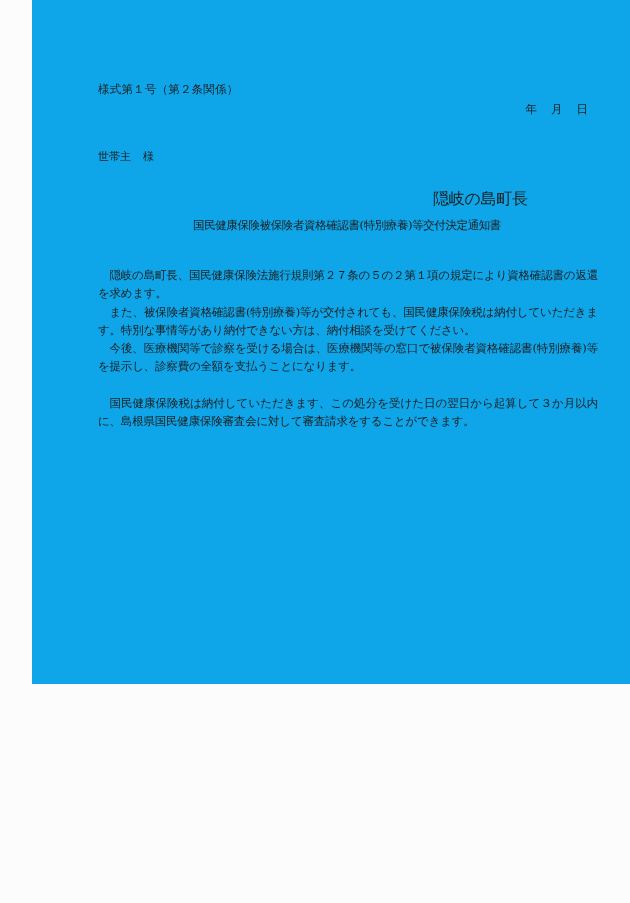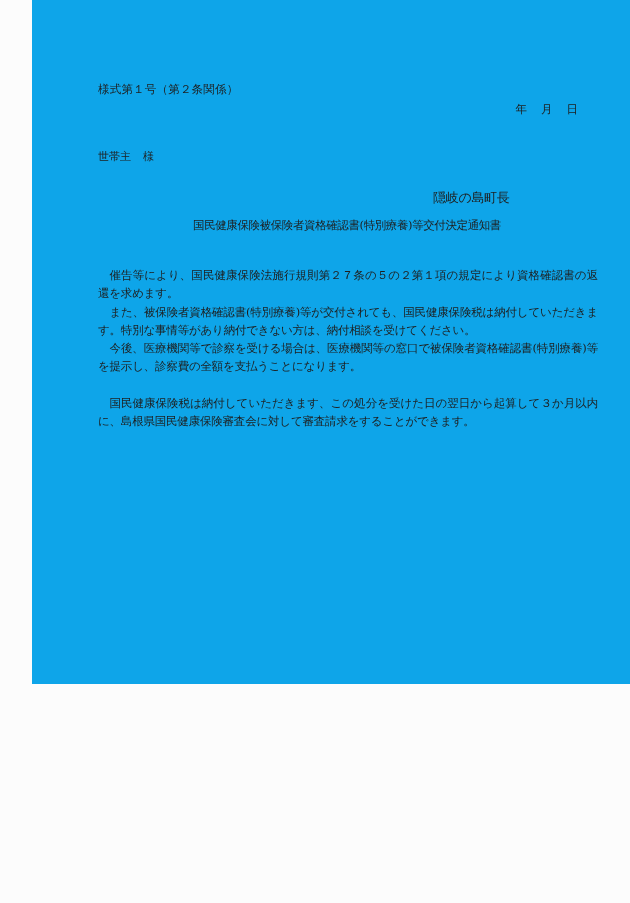--- a/index.html
+++ b/index.html
@@ -27,40 +27,40 @@
   .form-no {
     position: absolute;
     left: 66px;
     top: 82px;
     font-size: 11.5px;
     letter-spacing: 0.2px;
     white-space: nowrap;
   }
   .date-line {
     position: absolute;
-    right: 84px;
+    right: 74px;
     top: 102px;
     font-size: 11.5px;
     white-space: nowrap;
   }
   .date-line span { display: inline-block; }
   .date-line .gap { width: 14px; }
   .recipient {
     position: absolute;
     left: 66px;
     top: 149px;
     font-size: 11px;
     white-space: nowrap;
   }
   .recipient .gap { display: inline-block; width: 12px; }
   .issuer {
     position: absolute;
     left: 401px;
     top: 189px;
-    font-size: 13px;
+    font-size: 16px;
     white-space: nowrap;
     letter-spacing: -0.3px;
   }
   .doc-title {
     position: absolute;
     left: 0;
     width: 630px;
     top: 218px;
     text-align: center;
     font-size: 11.5px;
@@ -98,19 +98,19 @@
 
   <div class="recipient">
     <span>世帯主</span><span class="gap"></span><span>様</span>
   </div>
 
   <div class="issuer">隠岐の島町長</div>
 
   <div class="doc-title">国民健康保険被保険者資格確認書(特別療養)等交付決定通知書</div>
 
   <div class="body-text">
-    <p>催告等により、国民健康保険法施行規則第２７条の５の２第１項の規定により資格確認書の返還を求めます。</p>
+    <p>隠岐の島町長、国民健康保険法施行規則第２７条の５の２第１項の規定により資格確認書の返還を求めます。</p>
     <p>また、被保険者資格確認書(特別療養)等が交付されても、国民健康保険税は納付していただきます。特別な事情等があり納付できない方は、納付相談を受けてください。</p>
     <p>今後、医療機関等で診察を受ける場合は、医療機関等の窓口で被保険者資格確認書(特別療養)等を提示し、診察費の全額を支払うことになります。</p>
     <p class="spaced">国民健康保険税は納付していただきます、この処分を受けた日の翌日から起算して３か月以内に、島根県国民健康保険審査会に対して審査請求をすることができます。</p>
   </div>
 
 </div>
 
 </body></html>

